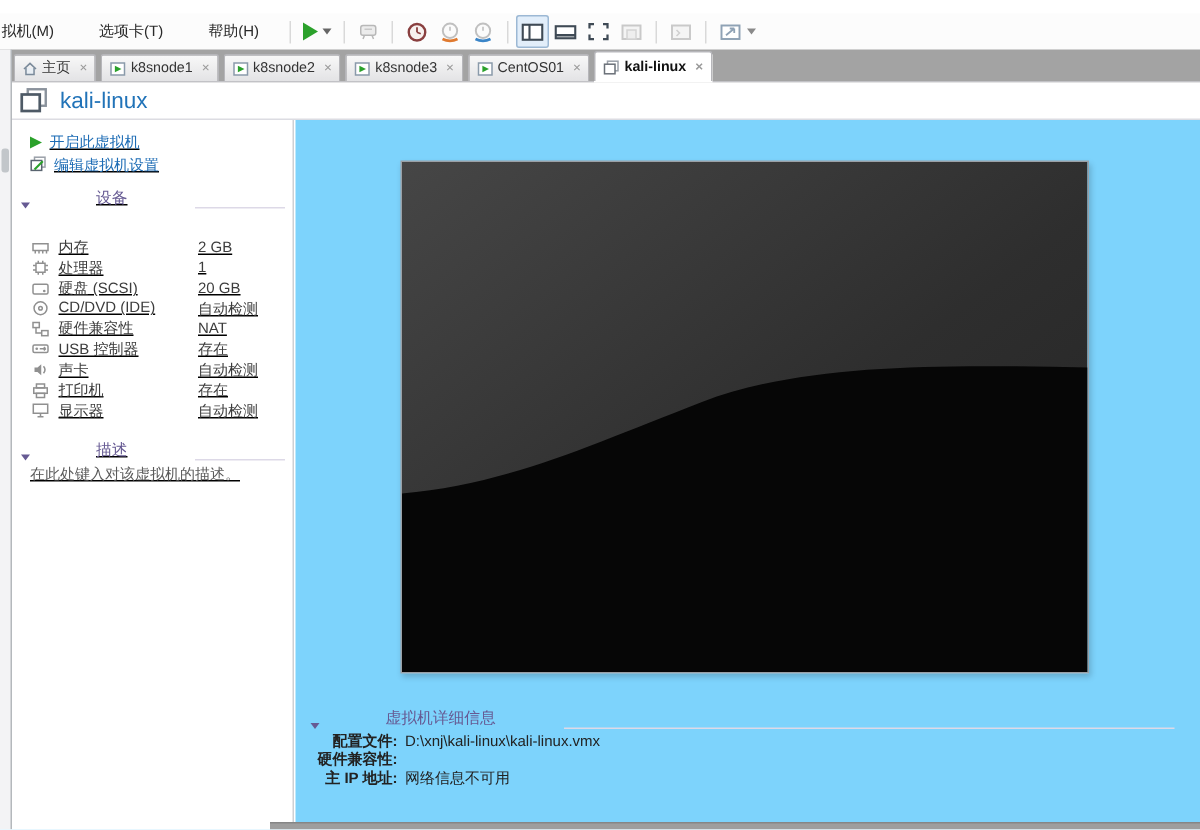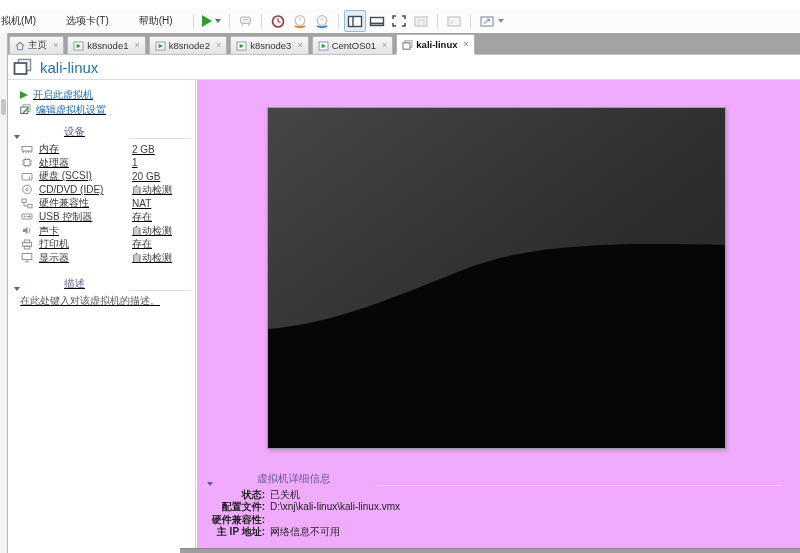--- a/index.html
+++ b/index.html
@@ -54,25 +54,25 @@
             border-bottom:4.5px solid transparent;}
   .section-h{display:flex;align-items:flex-end;margin:0 5px 0 6px;height:14px;
              font-size:10.5px;color:#665a93;cursor:default;gap:40px;}
   .sec-arrow{width:0;height:0;border-left:3.5px solid transparent;border-right:3.5px solid transparent;
              border-top:4px solid #665a93;margin-right:4px;}
   .section-h .line{flex:1;height:1px;background:#ddd9e7;margin-left:5px;}
   .m-top-dev{margin-top:8px;}
   .m-top-desc{margin-top:13px;}
   .dev-row{display:grid;grid-template-columns:18px 93px 1fr;align-items:center;height:13.6px;
            padding-left:13px;font-size:10px;color:#3c3c3c;cursor:default;}
-  .dev-rows{margin-top:3px;}
+  .dev-rows{margin-top:19px;}
   .desc-text{font-size:10px;color:#5a5a5a;padding:4px 10px 0 12px;line-height:12px;}
 
   
-  .main{position:absolute;left:197px;top:80px;right:0;bottom:5px;background:#f0abfc;}
+  .main{position:absolute;left:197px;top:80px;right:0;bottom:5px;background:#7dd3fc;}
   .thumb{position:absolute;left:70px;top:27px;width:457px;height:340px;
          border:1px solid #9aa0a6;box-shadow:1px 2px 4px rgba(0,0,0,0.18);}
   .details{position:absolute;left:4px;top:392px;right:12px;}
   .det-rows{margin-top:3px;}
   .det-row{display:grid;grid-template-columns:64px 1fr;gap:5px;font-size:10px;
            line-height:12.4px;color:#222;}
   .det-label{text-align:right;font-weight:bold;white-space:nowrap;}
 
   .bottombar{position:absolute;left:180px;right:0;top:548px;height:5px;
              background:#9e9e9e;border-top:1px solid #868686;}
@@ -359,24 +359,20 @@
     </div>
 
     <div class="details">
       <div class="section-h">
         <span class="sec-arrow"></span>
         <span>虚拟机详细信息</span>
         <span class="line"></span>
       </div>
       <div class="det-rows">
         <div class="det-row">
-          <span class="det-label">状态:</span>
-          <span>已关机</span>
-        </div>
-        <div class="det-row">
           <span class="det-label">配置文件:</span>
           <span>D:\xnj\kali-linux\kali-linux.vmx</span>
         </div>
         <div class="det-row">
           <span class="det-label">硬件兼容性:</span>
         </div>
         <div class="det-row">
           <span class="det-label">主 IP 地址:</span>
           <span>网络信息不可用</span>
         </div>

